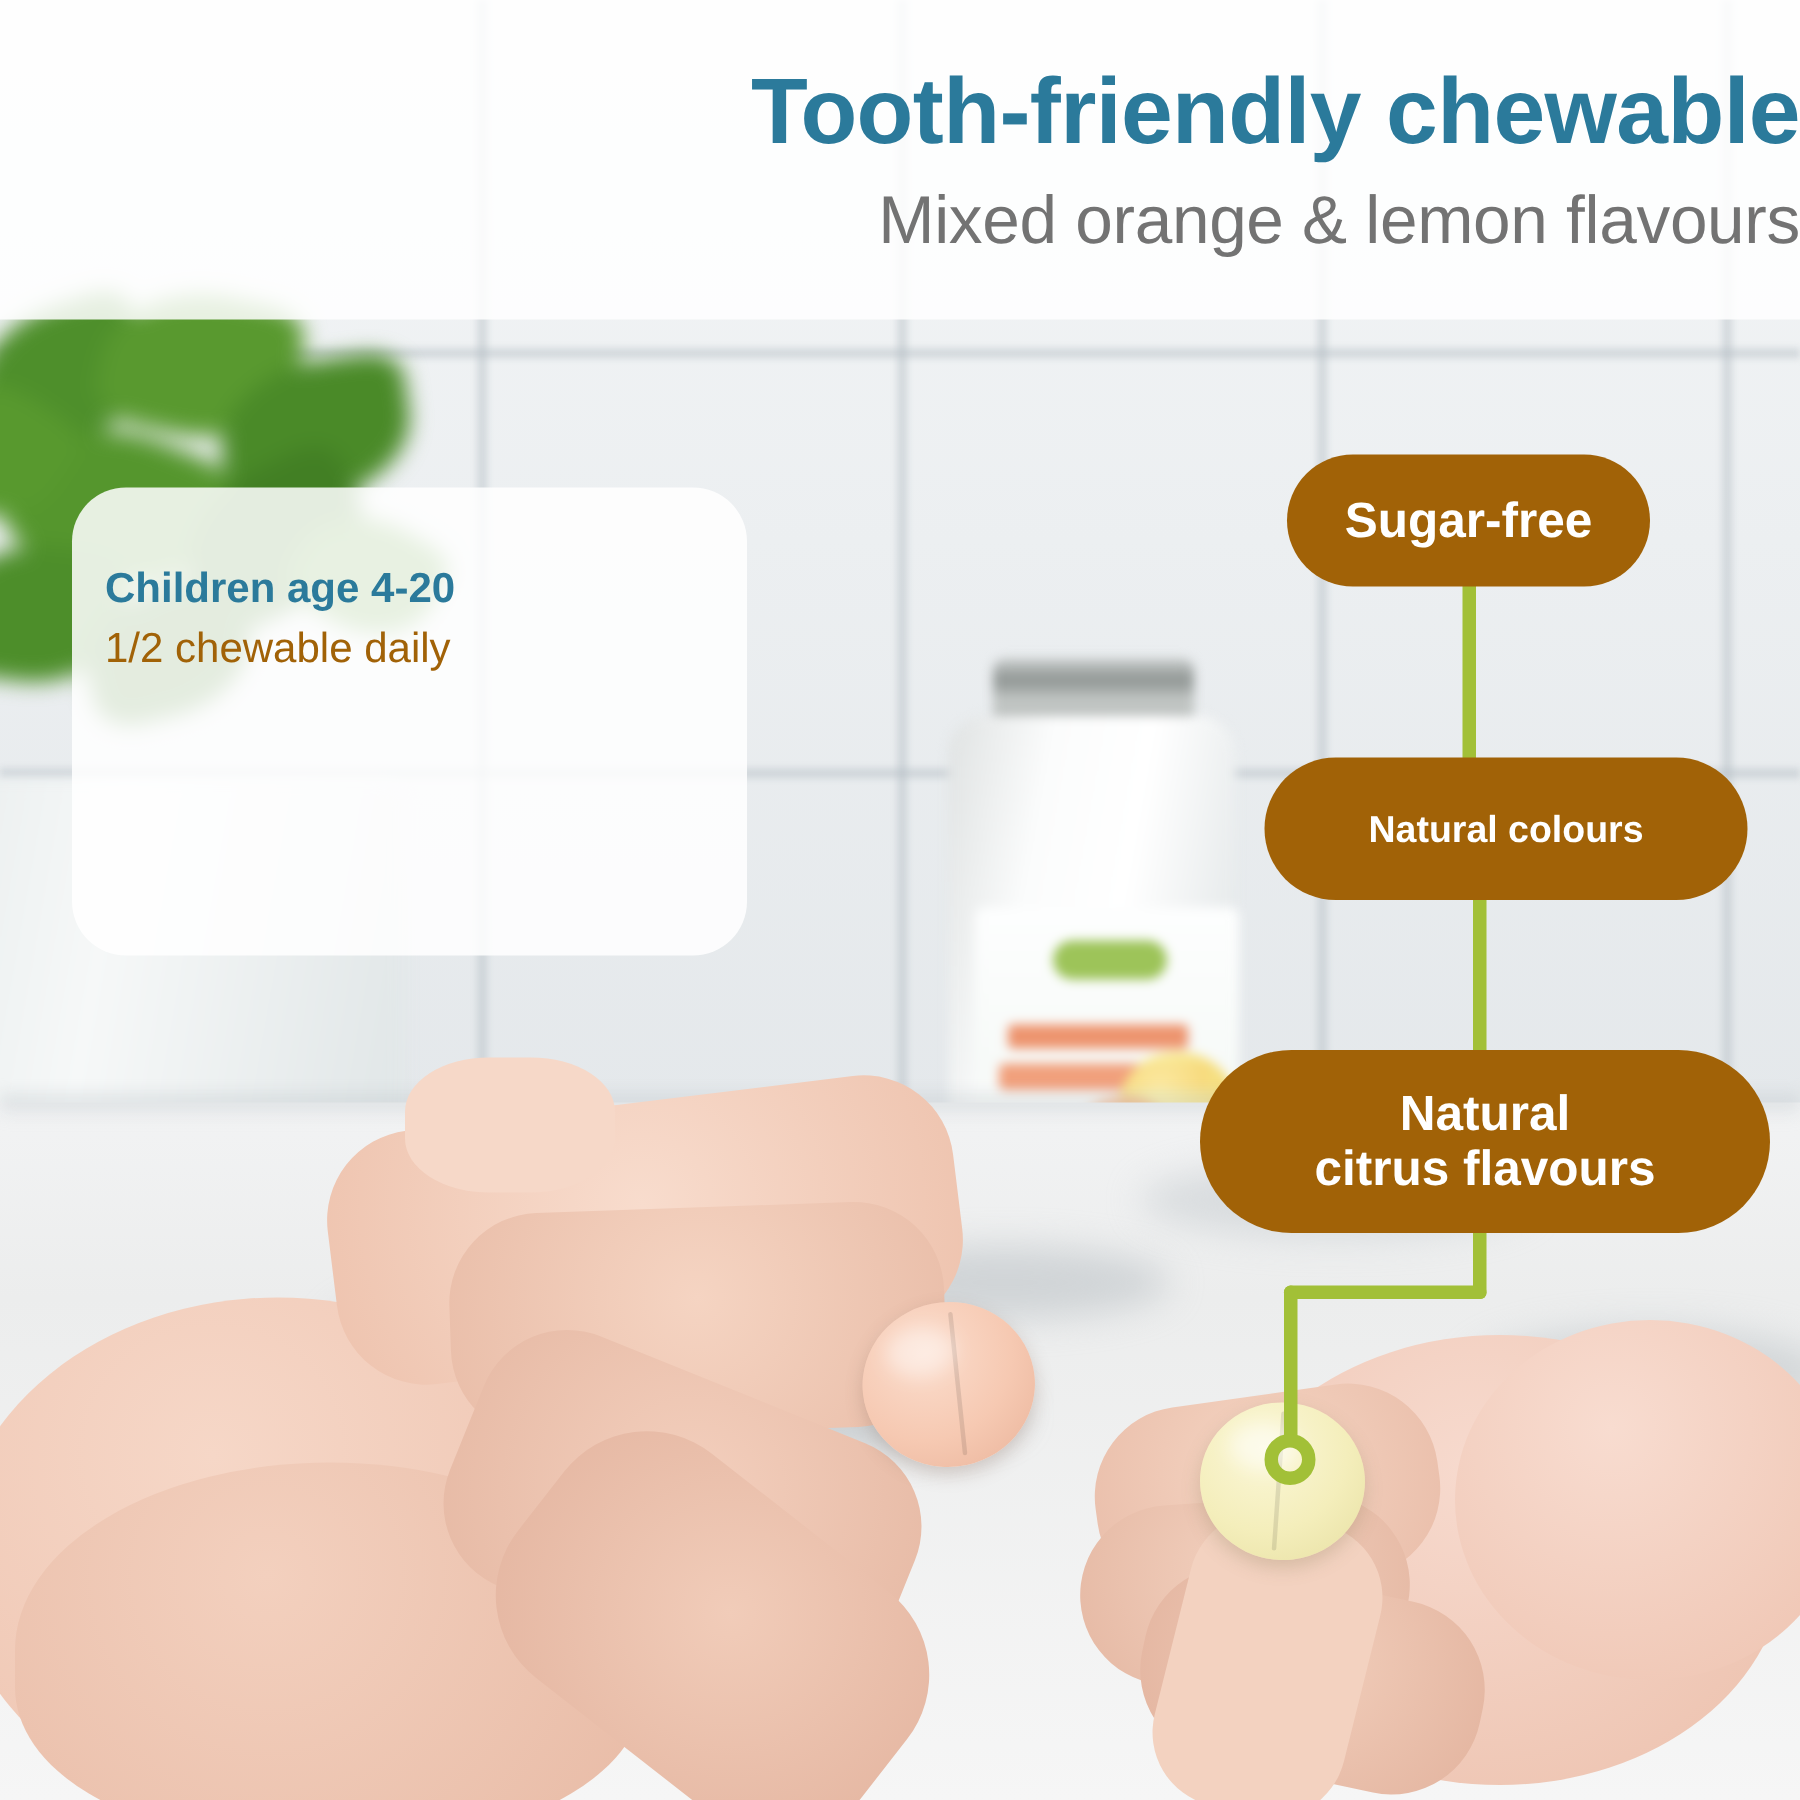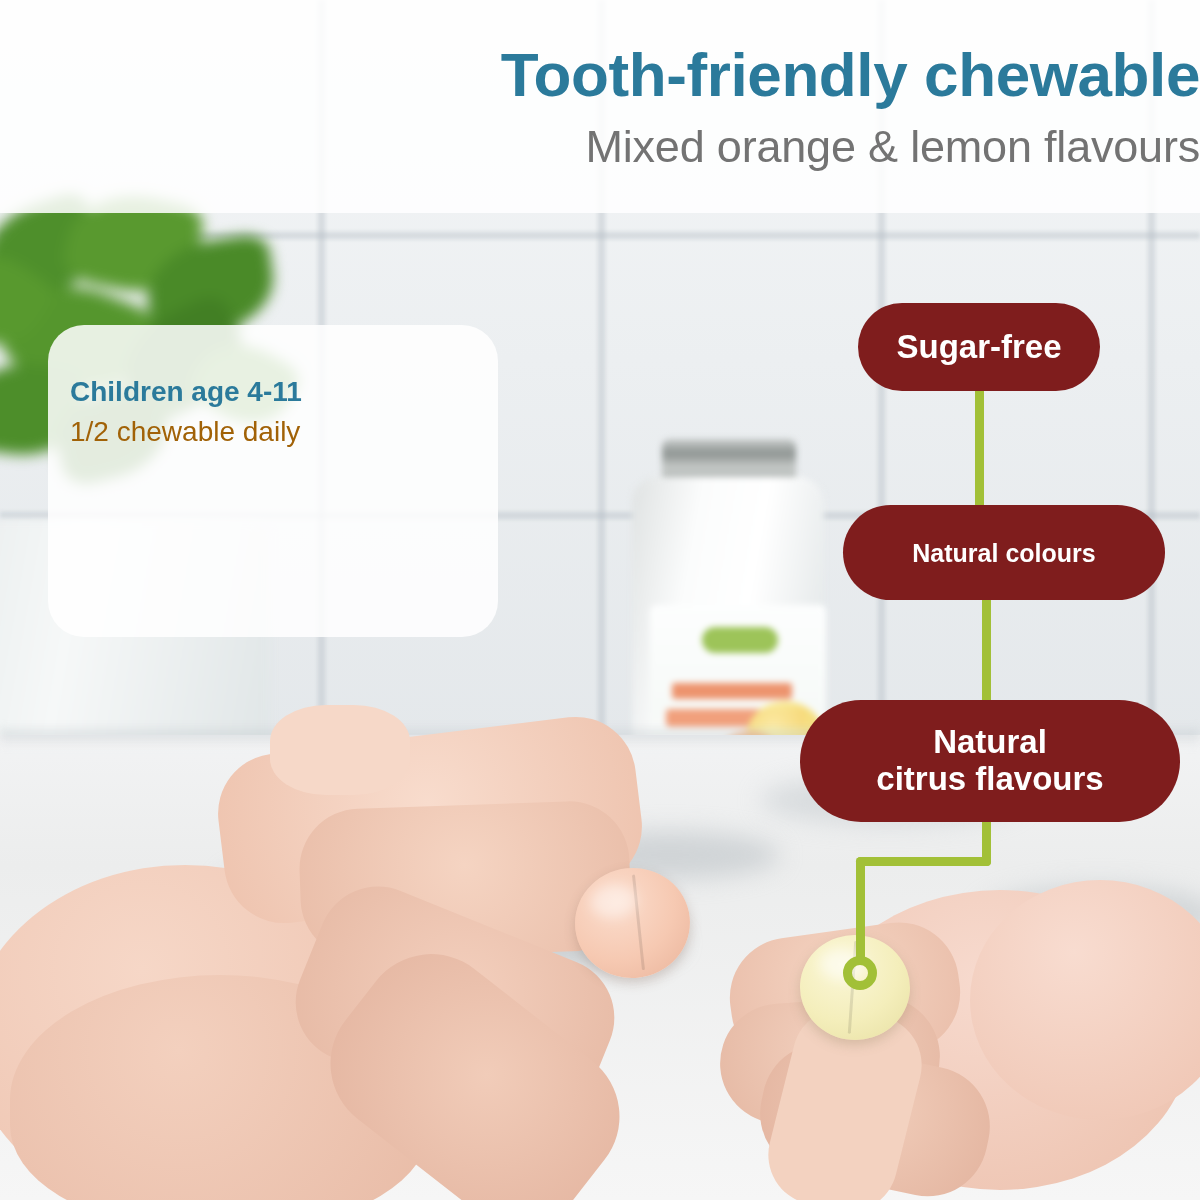--- a/index.html
+++ b/index.html
@@ -130,21 +130,21 @@
   .connector{position:absolute;background:#a2c037;}
   .conn-v{width:9px;}
   .conn-h{height:9px;}
 
   .ring{
     position:absolute;width:34px;height:34px;border-radius:50%;
     border:9px solid #a2c037;box-sizing:border-box;
   }
 
   .pill{
-    position:absolute;background:#7f1d1d;color:#ffffff;
+    position:absolute;background:#a16207;color:#ffffff;
     display:flex;align-items:center;justify-content:center;text-align:center;
     font-weight:bold;line-height:1.12;
   }
   .pill-1{left:858px;top:303px;width:242px;height:88px;border-radius:44px;font-size:33px;}
   .pill-2{left:843px;top:505px;width:322px;height:95px;border-radius:48px;font-size:25px;}
   .pill-3{left:800px;top:700px;width:380px;height:122px;border-radius:61px;font-size:33px;}
 </style>
 </head>
 <body>
 
@@ -228,21 +228,21 @@
     </div>
   </div>
 
   <div class="banner">
     <h1>Tooth-friendly chewable</h1>
     <h2>Mixed orange &amp; lemon flavours</h2>
   </div>
 
   <div class="dose-card">
     <div class="dose-block">
-      <p class="dose-head">Children age 4-11</p>
+      <p class="dose-head">Children age 4-20</p>
       <p class="dose-sub">1/2 chewable daily</p>
     </div>
     <div class="dose-block">
     </div>
   </div>
 
   <div class="connector conn-v" style="left:975px;top:385px;height:128px;"></div>
   <div class="connector conn-v" style="left:982px;top:594px;height:114px;"></div>
   <div class="connector conn-v" style="left:982px;top:816px;height:50px;border-radius:0 0 4px 4px;"></div>
   <div class="connector conn-h" style="left:856px;top:857px;width:135px;border-radius:5px;"></div>

